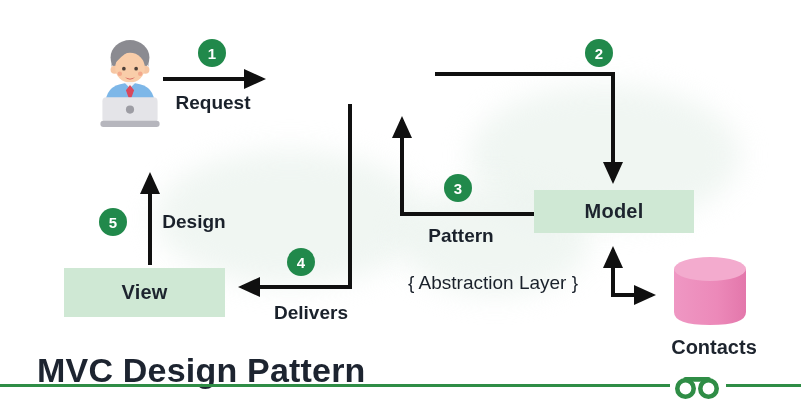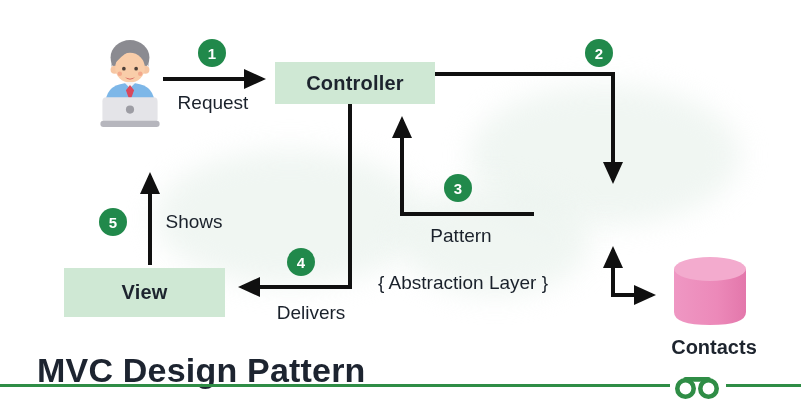--- a/index.html
+++ b/index.html
@@ -46,28 +46,28 @@
     color: #ffffff;
     font-weight: 700;
     font-size: 15px;
     display: flex;
     align-items: center;
     justify-content: center;
   }
   .flow-label {
     position: absolute;
     font-size: 19px;
-    font-weight: 400;
+    font-weight: 700;
     color: #1a212b;
     white-space: nowrap;
     transform: translateX(-50%);
   }
   #abstraction-note {
     position: absolute;
-    left: 378px;
+    left: 408px;
     top: 272px;
     font-size: 19px;
     font-weight: 500;
     color: #1a212b;
     white-space: nowrap;
   }
   #arrows-layer {
     position: absolute;
     left: 0; top: 0;
     width: 801px;
@@ -139,22 +139,22 @@
     <circle cx="45" cy="37" r="2.2" fill="#f3a98c"></circle>
     <path d="M30 40 Q35 45 40 40 Q35 43.5 30 40 Z" fill="#cf4a4a"></path>
     <path d="M11 64 Q13 46 35 46 Q57 46 59 64 L59 68 L11 68 Z" fill="#7db7e8"></path>
     <path d="M30 46 L35 51 L40 46 L35 45 Z" fill="#f2f4f7"></path>
     <path d="M35 48 L39 53 L35 64 L31 53 Z" fill="#d9485c"></path>
     <rect x="8" y="60" width="54" height="25" rx="4" fill="#e4e4e8"></rect>
     <circle cx="35" cy="72" r="4" fill="#9d9da4"></circle>
     <rect x="6" y="83" width="58" height="6" rx="3" fill="#b6b6bd"></rect>
   </svg>
 
-  <div id="controller-box" class="node-box">
-    <span>Controller</span>
+  <div id="model-box" class="node-box">
+    <span>Model</span>
   </div>
   <div id="view-box" class="node-box">
     <span>View</span>
   </div>
 
   <div class="step-badge" style="left:198px; top:39px;">
       <span>1</span>
     </div>
   <div class="step-badge" style="left:585px; top:39px;">
       <span>2</span>
@@ -165,21 +165,21 @@
   <div class="step-badge" style="left:287px; top:248px;">
       <span>4</span>
     </div>
   <div class="step-badge" style="left:99px;  top:208px;">
       <span>5</span>
     </div>
 
   <div class="flow-label" style="left:213px; top:92px;">Request</div>
   <div class="flow-label" style="left:461px; top:225px;">Pattern</div>
   <div class="flow-label" style="left:311px; top:302px;">Delivers</div>
-  <div class="flow-label" style="left:194px; top:211px;">Shows</div>
+  <div class="flow-label" style="left:194px; top:211px;">Design</div>
 
   <div id="abstraction-note">{ Abstraction Layer }</div>
 
   <svg id="database-icon" width="76" height="74" viewBox="0 0 76 74">
     <defs>
       <linearGradient id="dbg" x1="0" y1="0" x2="1" y2="0">
         <stop offset="0" stop-color="#ef97c3"></stop>
         <stop offset="0.6" stop-color="#ec89b9"></stop>
         <stop offset="1" stop-color="#e377ab"></stop>
       </linearGradient>

